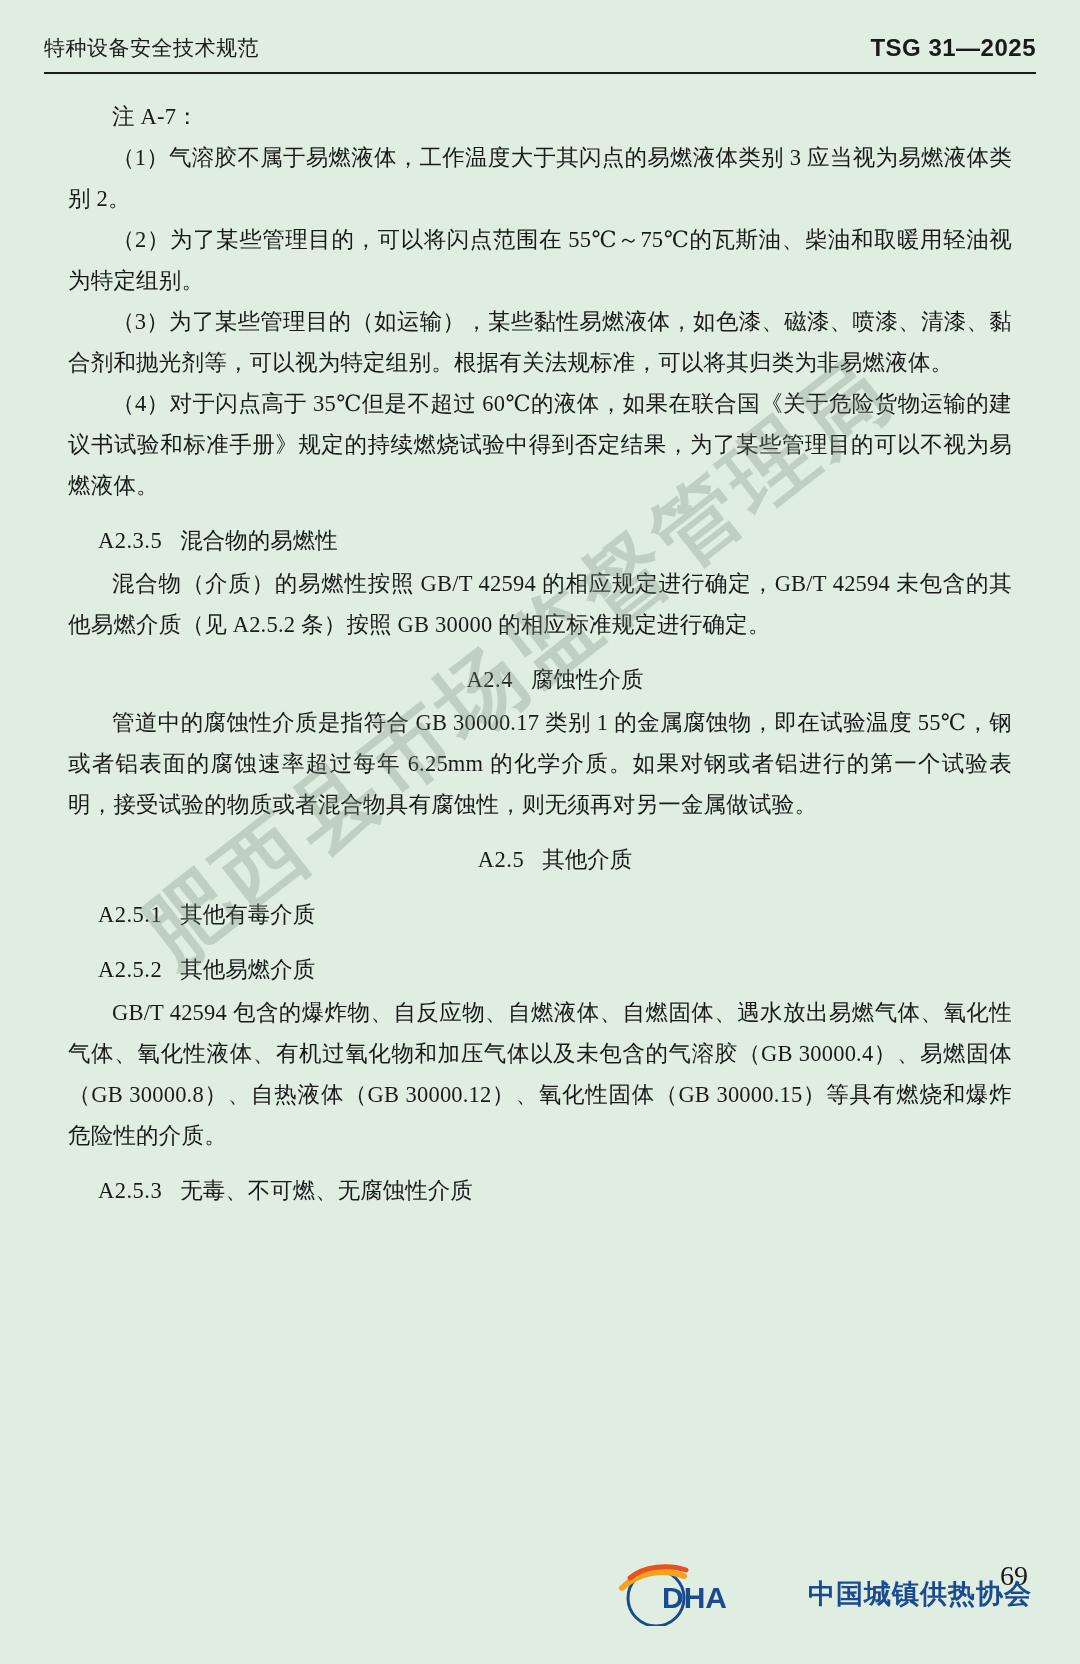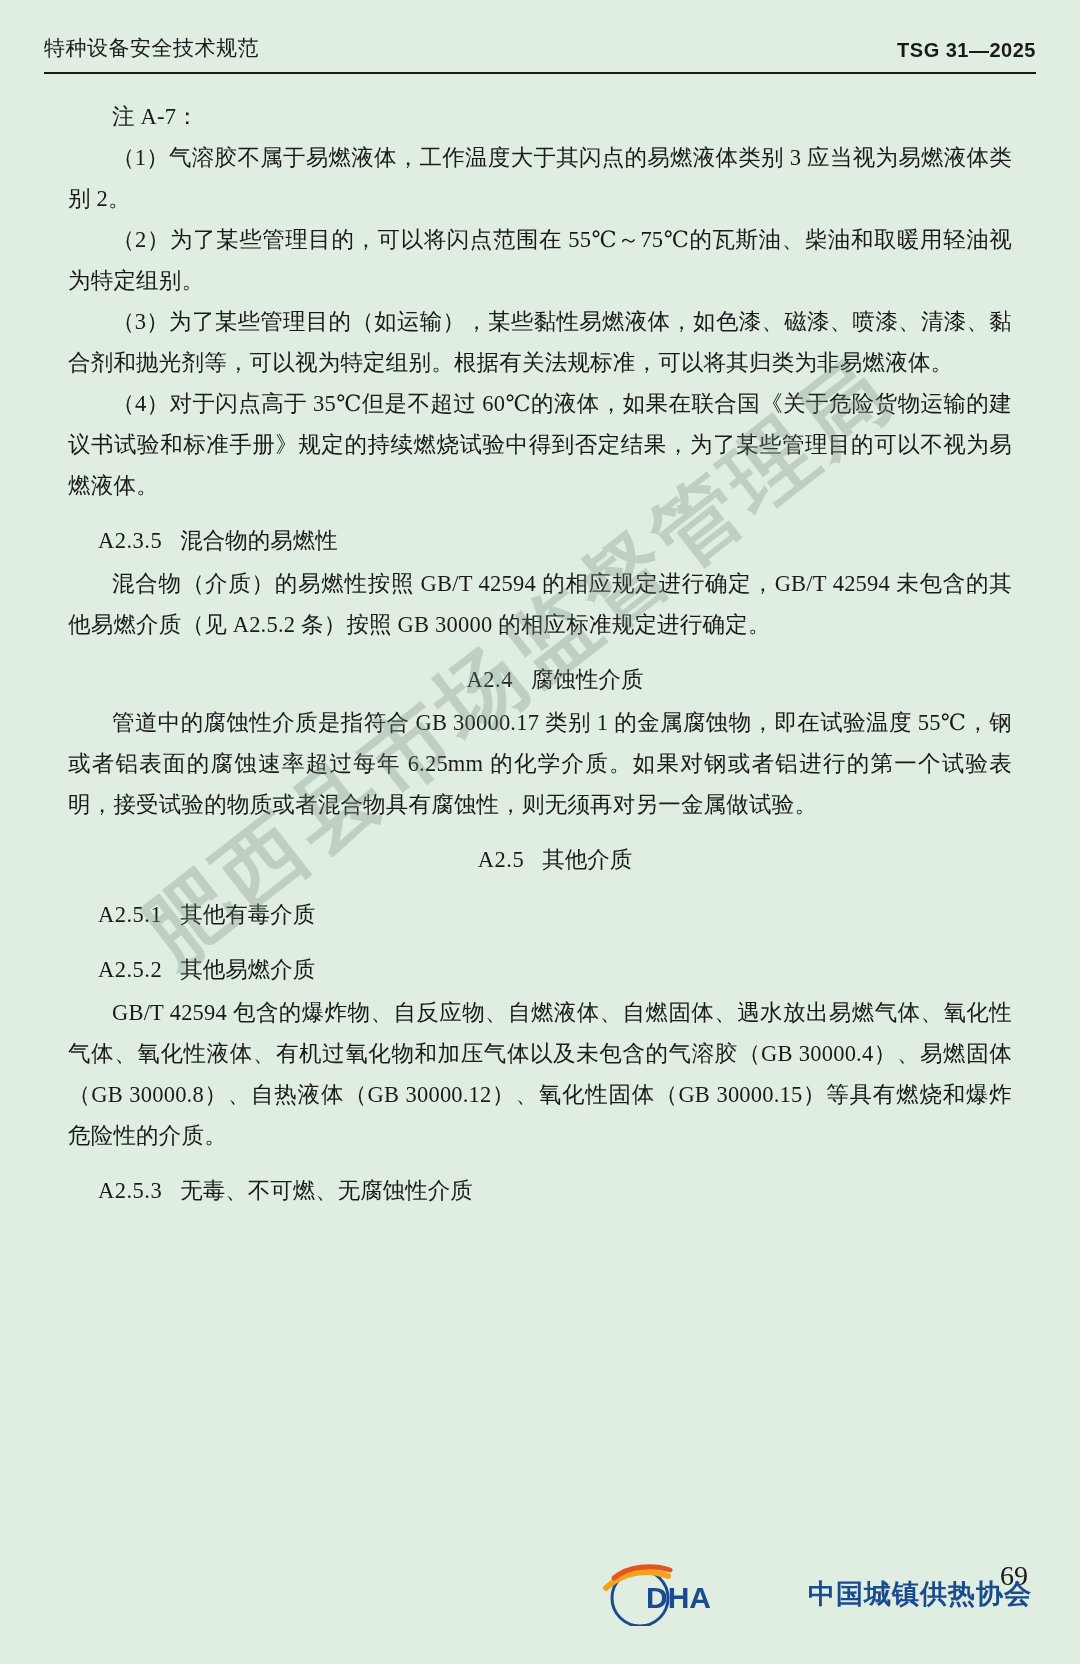--- a/index.html
+++ b/index.html
@@ -31,21 +31,21 @@
     letter-spacing: 0.5px;
   }
   .header .left {
     font-family: "Liberation Sans", "DejaVu Sans", sans-serif;
     font-weight: normal;
     font-size: 21px;
   }
   .header .right {
     font-family: "Liberation Sans", "DejaVu Sans", sans-serif;
     font-weight: bold;
-    font-size: 20px;
+    font-size: 24px;
   }
   .header-rule {
     position: absolute;
     left: 44px;
     top: 72px;
     width: 992px;
     height: 2px;
     background: #1a1a1a;
   }
   
@@ -115,21 +115,21 @@
     bottom: 72px;
     font-family: "Liberation Serif", "DejaVu Serif", serif;
     font-size: 28px;
   }
   .logo {
     position: absolute;
     right: 48px;
     bottom: 10px;
     display: flex;
     align-items: center;
-    gap: 18px;
+    gap: 2px;
   }
   .logo-mark {
     position: relative;
     width: 196px;
     height: 64px;
   }
   .logo-text {
     font-family: Liberation Mono, monospace;
     font-size: 27px;
     font-weight: bold;

